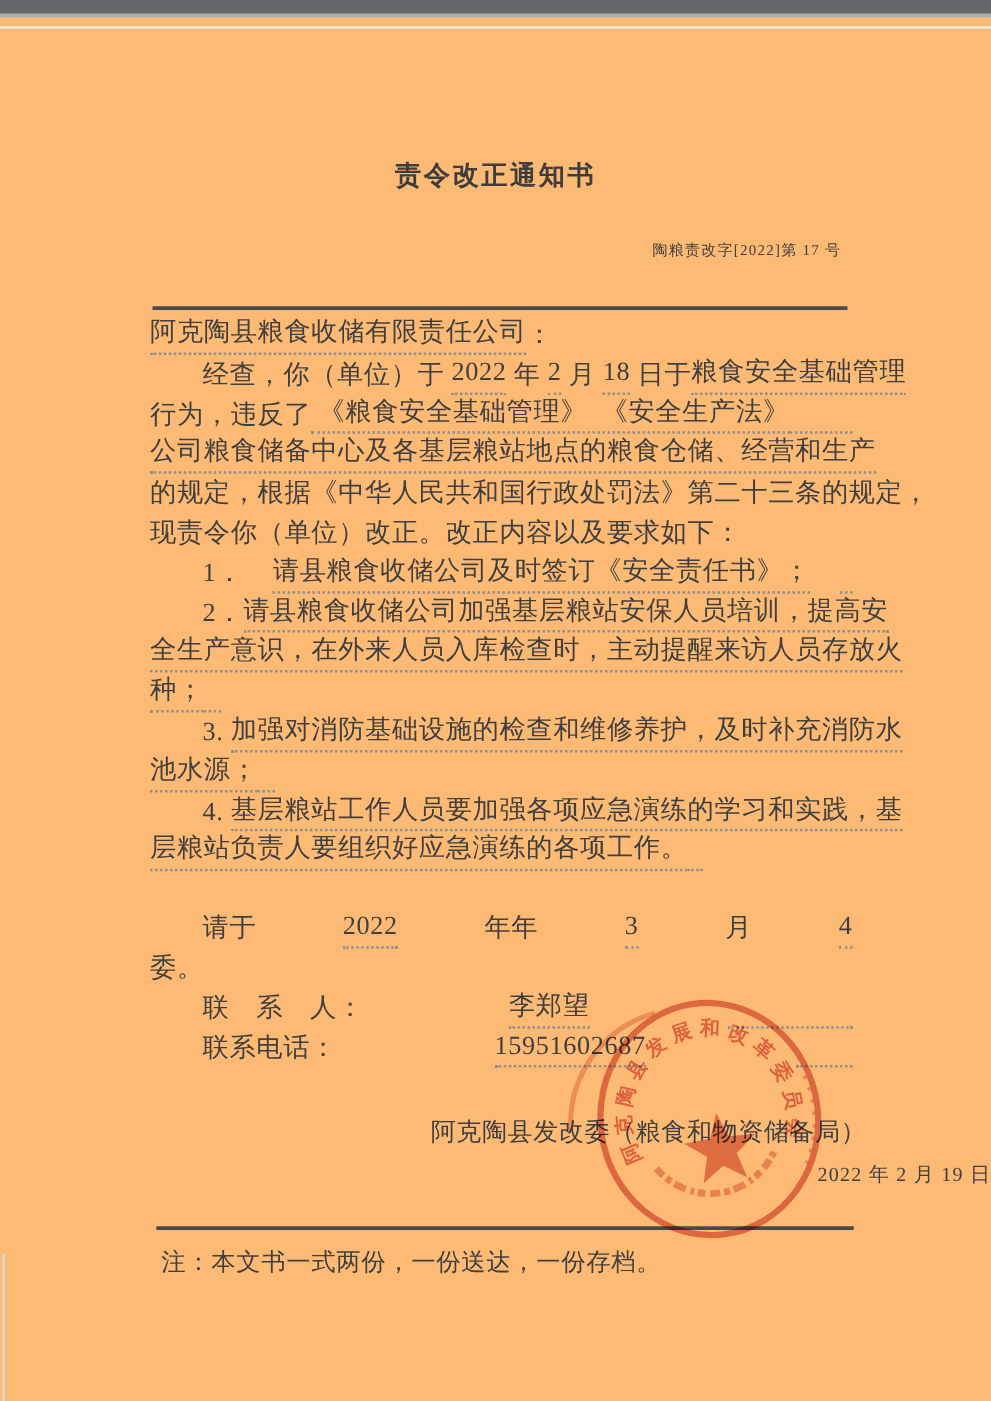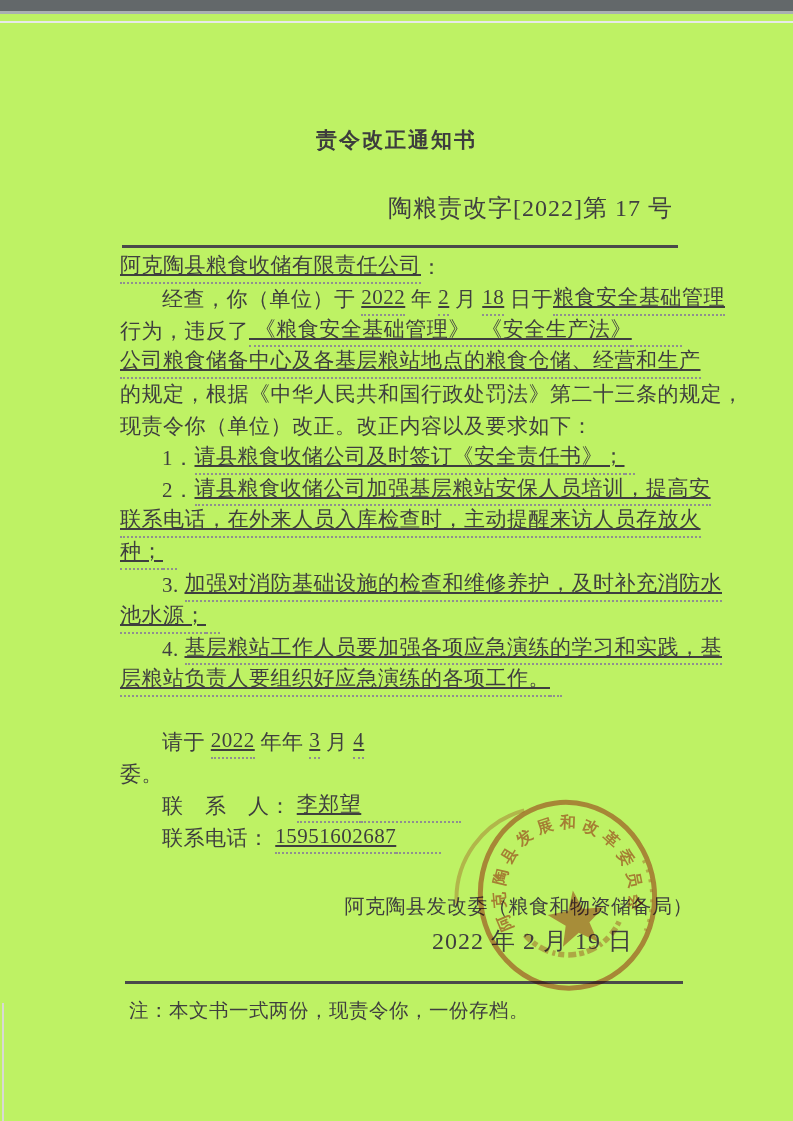--- a/index.html
+++ b/index.html
@@ -1,50 +1,50 @@
 <!DOCTYPE html>
 <html><head>
 <meta charset="utf-8">
 <style>
   html,body{margin:0;padding:0;background:#ffffff;}
   .page{
     position:relative;width:793px;height:1121px;overflow:hidden;
-    background:#bef264;
+    background:#fdba74;
     font-family:"Liberation Serif","DejaVu Serif",serif;
     color:#3f3f3f;
   }
   
   .scan-top{position:absolute;top:0;left:0;width:793px;height:11px;background:#63686a;}
   .scan-top2{position:absolute;top:11px;left:0;width:793px;height:3px;background:#aab0b1;}
   .scan-faint{position:absolute;top:21px;left:0;width:793px;height:2px;background:#e7eaea;}
   .scan-left{position:absolute;top:1003px;left:2px;width:2px;height:118px;background:#d9d9d3;}
 
   .doc-title{
     position:absolute;top:126px;left:0;width:793px;text-align:center;
     font-family:"Liberation Sans","DejaVu Sans",sans-serif;
     font-weight:bold;font-size:21px;letter-spacing:2px;color:#3d3d3d;
   }
   .doc-number{
     position:absolute;top:192px;right:120px;
-    font-size:24px;letter-spacing:1px;color:#404040;
+    font-size:12px;letter-spacing:1px;color:#404040;
   }
   .rule{position:absolute;background:#4a4a4a;}
   .rule-top{top:245px;left:122px;width:556px;height:3px;}
   .rule-bottom{top:981px;left:125px;width:558px;height:3px;}
 
   .body-block{position:absolute;top:252px;left:120px;width:562px;}
   .ln{display:flex;align-items:flex-end;height:31.8px;line-height:31.8px;font-size:21px;letter-spacing:0.5px;}
-  .ln.i{padding-left:42px;}
+  .ln.i{padding-left:42px;justify-content:space-between;}
   .sg{white-space:pre;}
-  .u{border-bottom:2px dotted #8f8f8f;text-decoration:underline;}
+  .u{border-bottom:2px dotted #8f8f8f;}
   .fl{flex:1;}
 
   .signature-block{position:absolute;top:890px;left:0;width:793px;}
   .sig-org{text-align:right;padding-right:100px;font-size:20px;letter-spacing:0.5px;line-height:32px;}
-  .sig-date{text-align:right;padding-right:160px;font-size:24px;letter-spacing:1px;line-height:32px;margin-top:3px;}
+  .sig-date{text-align:right;font-size:16px;letter-spacing:1px;line-height:32px;margin-top:3px;}
 
   .footnote{position:absolute;top:996px;left:129px;font-size:19.5px;letter-spacing:0.5px;line-height:30px;}
 
   .seal{position:absolute;left:452px;top:793px;width:235px;height:212px;
         transform:rotate(-8deg);mix-blend-mode:multiply;opacity:.92;}
 </style>
 </head>
 <body>
 
 <div class="page">
@@ -93,21 +93,21 @@
       <div class="ln i">
         <span class="sg">1．</span>
         <span class="sg u">请县粮食收储公司及时签订《安全责任书》；</span>
         <span class="sg u" style="min-width: 10px;"></span>
       </div>
       <div class="ln i">
         <span class="sg">2．</span>
         <span class="sg u">请县粮食收储公司加强基层粮站安保人员培训，提高安</span>
       </div>
       <div class="ln">
-        <span class="sg u">联系电话，在外来人员入库检查时，主动提醒来访人员存放火</span>
+        <span class="sg u">全生产意识，在外来人员入库检查时，主动提醒来访人员存放火</span>
       </div>
       <div class="ln">
         <span class="sg u">种；</span>
         <span class="sg u" style="min-width: 14px;"></span>
       </div>
       <div class="ln i">
         <span class="sg">3. </span>
         <span class="sg u">加强对消防基础设施的检查和维修养护，及时补充消防水</span>
       </div>
       <div class="ln">
@@ -145,21 +145,21 @@
       </div>
     </div>
 
   <div class="signature-block">
     <div class="sig-org">阿克陶县发改委（粮食和物资储备局）</div>
     <div class="sig-date">2022 年 2 月 19 日</div>
   </div>
 
   <div class="rule rule-bottom"></div>
 
-  <div class="footnote">注：本文书一式两份，现责令你，一份存档。</div>
+  <div class="footnote">注：本文书一式两份，一份送达，一份存档。</div>
 
   <svg class="seal" viewBox="0 0 235 212">
 
     <path d="M 5 95 A 92 92 0 0 1 85 12" fill="none" stroke-width="4" opacity="0.45" stroke="#d4655e"></path>
 
     <ellipse cx="116" cy="102" rx="87" ry="93" fill="none" stroke-width="5" opacity="0.8" stroke="#d4655e"></ellipse>
 
     <path id="sealArc" d="M 61.4 133.5 A 63 66 0 1 1 170.6 133.5" fill="none"></path>
     <text font-size="16" font-weight="bold" letter-spacing="2" opacity="0.85" font-family="Liberation Sans, DejaVu Sans, sans-serif" fill="#d4655e">
       <textPath href="#sealArc" startOffset="50%" text-anchor="middle" textLength="256">阿克陶县发展和改革委员会</textPath>

